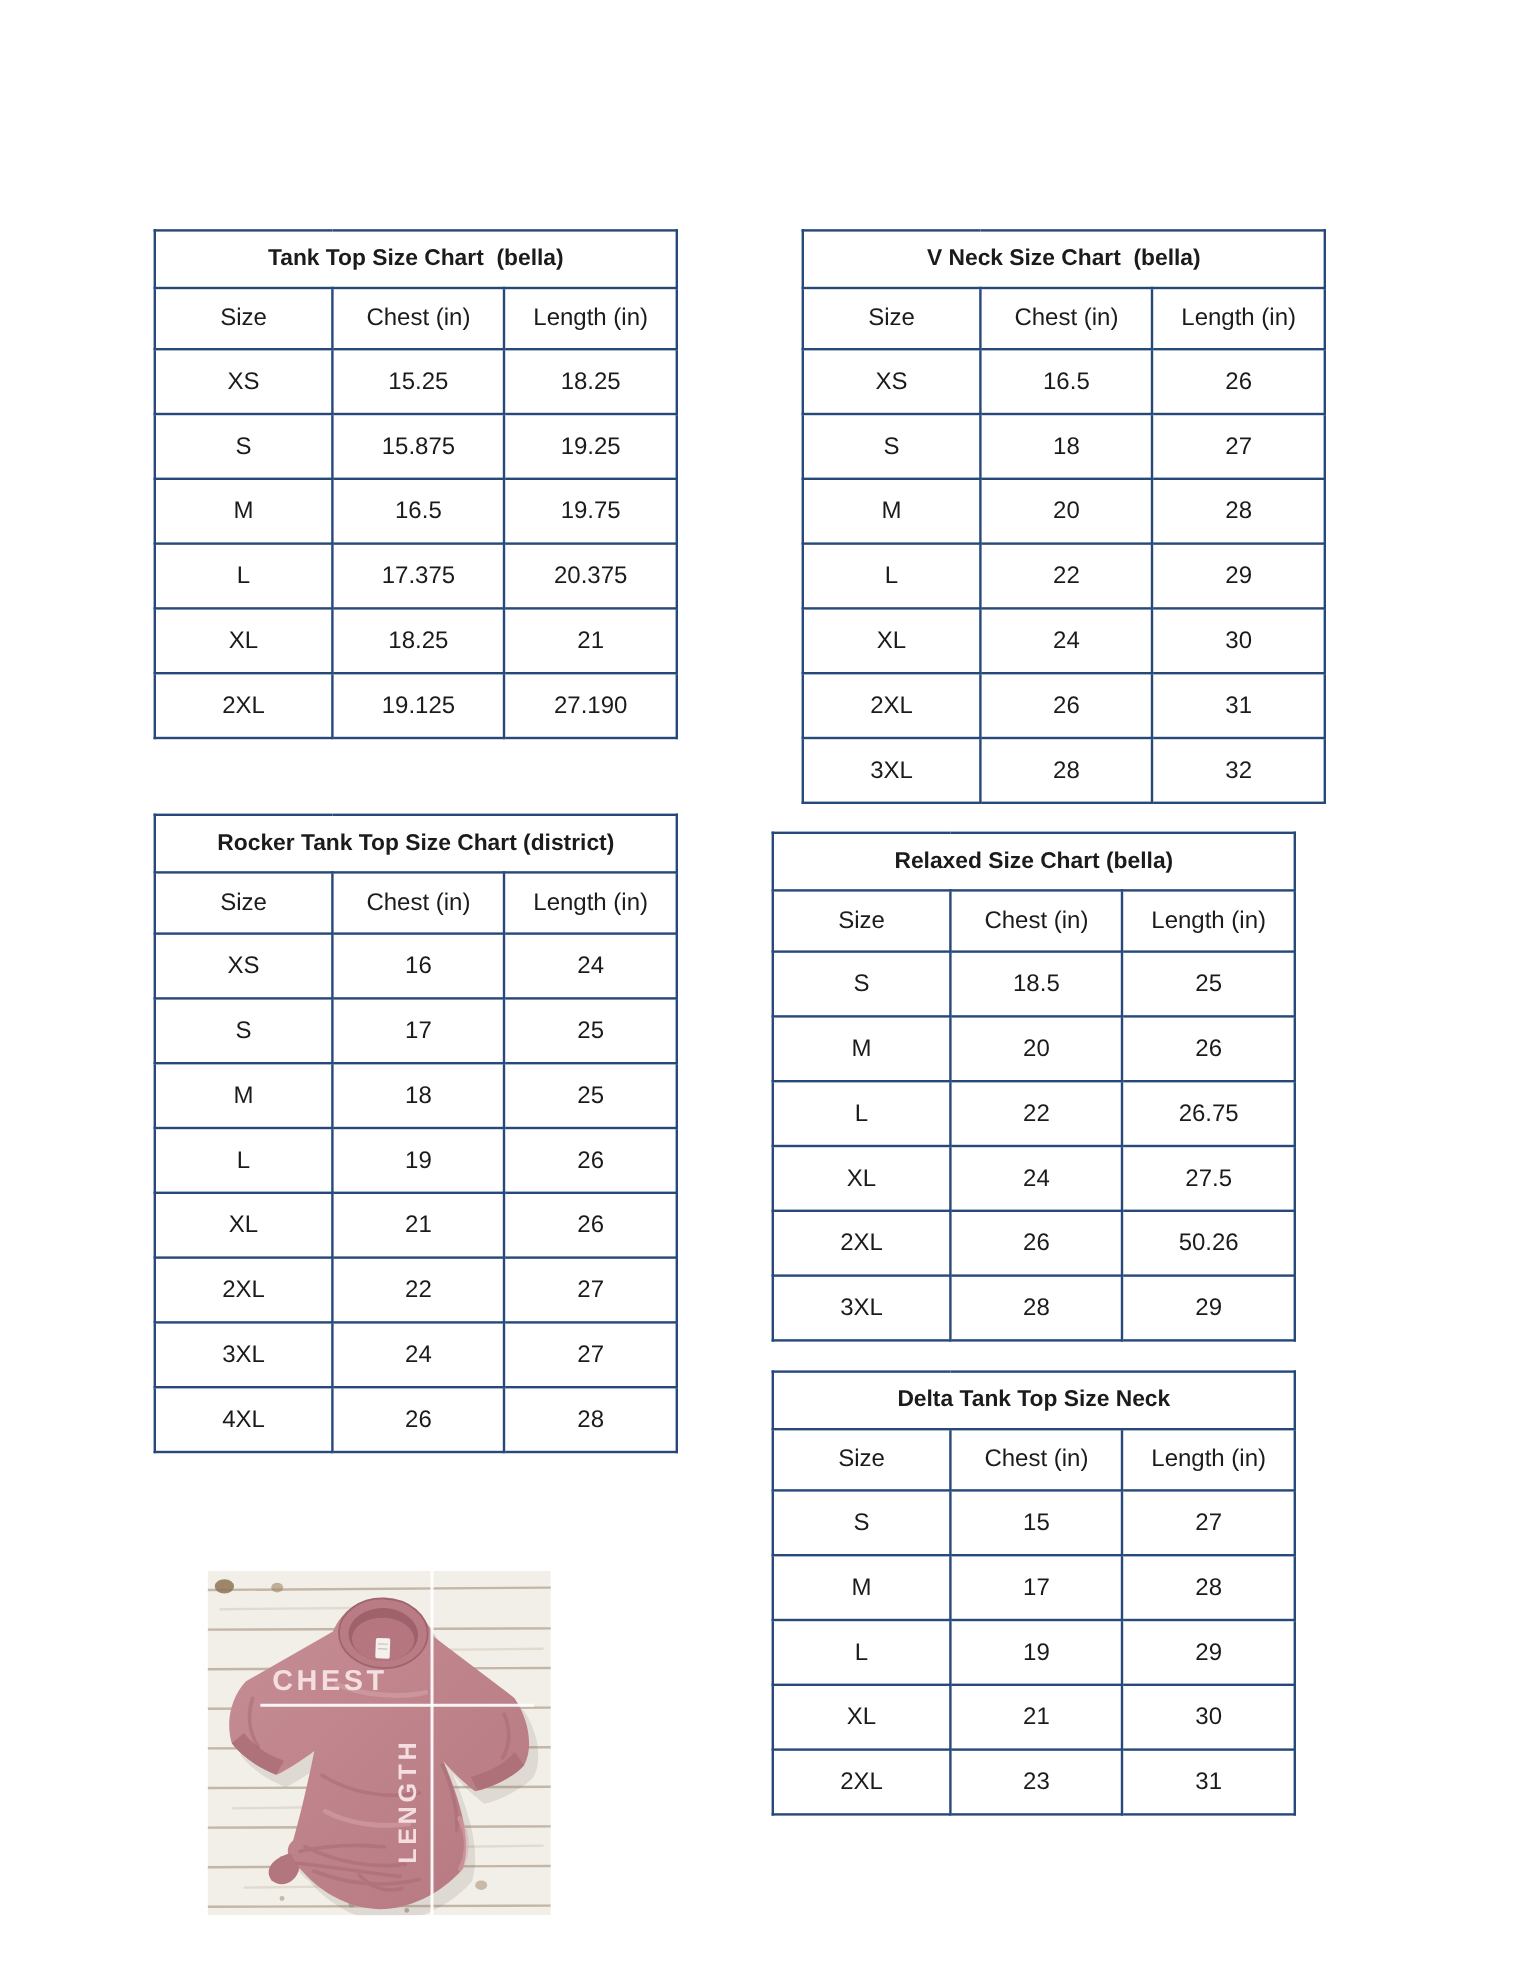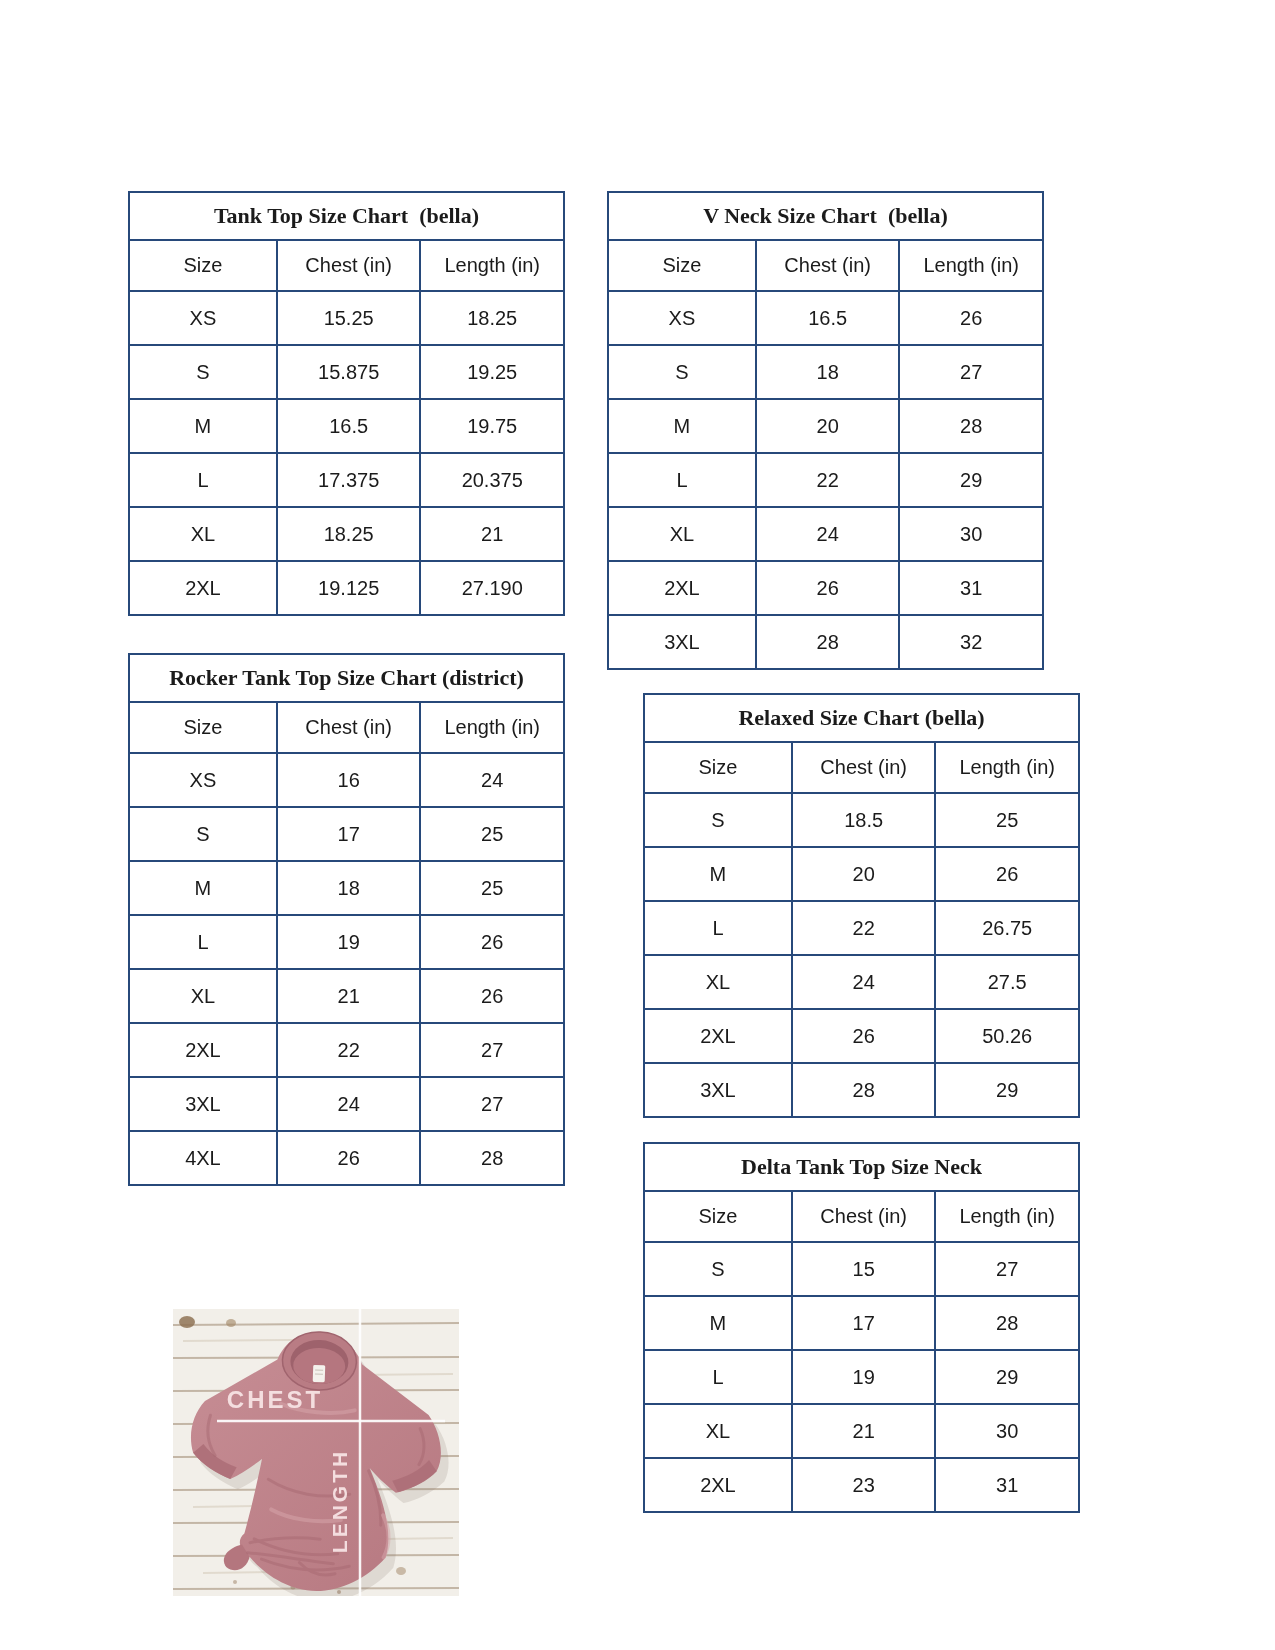--- a/index.html
+++ b/index.html
@@ -8,21 +8,21 @@
     font-family:"Liberation Sans",sans-serif;color:#1b1b1b;overflow:hidden;
   }
   table.sizes{
     position:absolute;width:437px;border-collapse:collapse;table-layout:fixed;
     background:#ffffff;
   }
   table.sizes td{
     border:2px solid #27497a;text-align:center;vertical-align:middle;
     font-size:20px;color:#1b1b1b;background:#ffffff;padding:0;
   }
-  table.sizes td.title{height:46px;font-weight:bold;font-size:22px;white-space:pre-wrap;font-family:Liberation Serif, serif;}
+  table.sizes td.title{height:46px;font-weight:bold;font-size:19px;white-space:pre-wrap;}
   table.sizes td.hdr{height:49px;}
   table.sizes td.cell{height:52px;}
   .photo{position:absolute;left:173px;top:1309px;width:286px;height:365px;}
   .photo svg{display:block;}
   .svg-label{
     font-family:"Liberation Sans",sans-serif;font-weight:bold;
     letter-spacing:3px;
   }
 </style>
 </head>
@@ -71,21 +71,21 @@
           <td class="cell">21</td>
         </tr>
         <tr class="data-row">
           <td class="cell">2XL</td>
           <td class="cell">19.125</td>
           <td class="cell">27.190</td>
         </tr>
       </tbody>
     </table>
 
-  <table class="sizes" style="left:607px;top:191px;">
+  <table class="sizes" style="left:668px;top:191px;">
       <colgroup>
         <col style="width:34%">
         <col style="width:33%">
         <col style="width:33%">
       </colgroup>
       <tbody>
         <tr>
           <td colspan="3" class="title">V Neck Size Chart  (bella)</td>
         </tr>
         <tr>
@@ -124,21 +124,21 @@
           <td class="cell">31</td>
         </tr>
         <tr class="data-row">
           <td class="cell">3XL</td>
           <td class="cell">28</td>
           <td class="cell">32</td>
         </tr>
       </tbody>
     </table>
 
-  <table class="sizes" style="left:128px;top:653px;">
+  <table class="sizes" style="left:128px;top:678px;">
       <colgroup>
         <col style="width:34%">
         <col style="width:33%">
         <col style="width:33%">
       </colgroup>
       <tbody>
         <tr>
           <td colspan="3" class="title">Rocker Tank Top Size Chart (district)</td>
         </tr>
         <tr>

